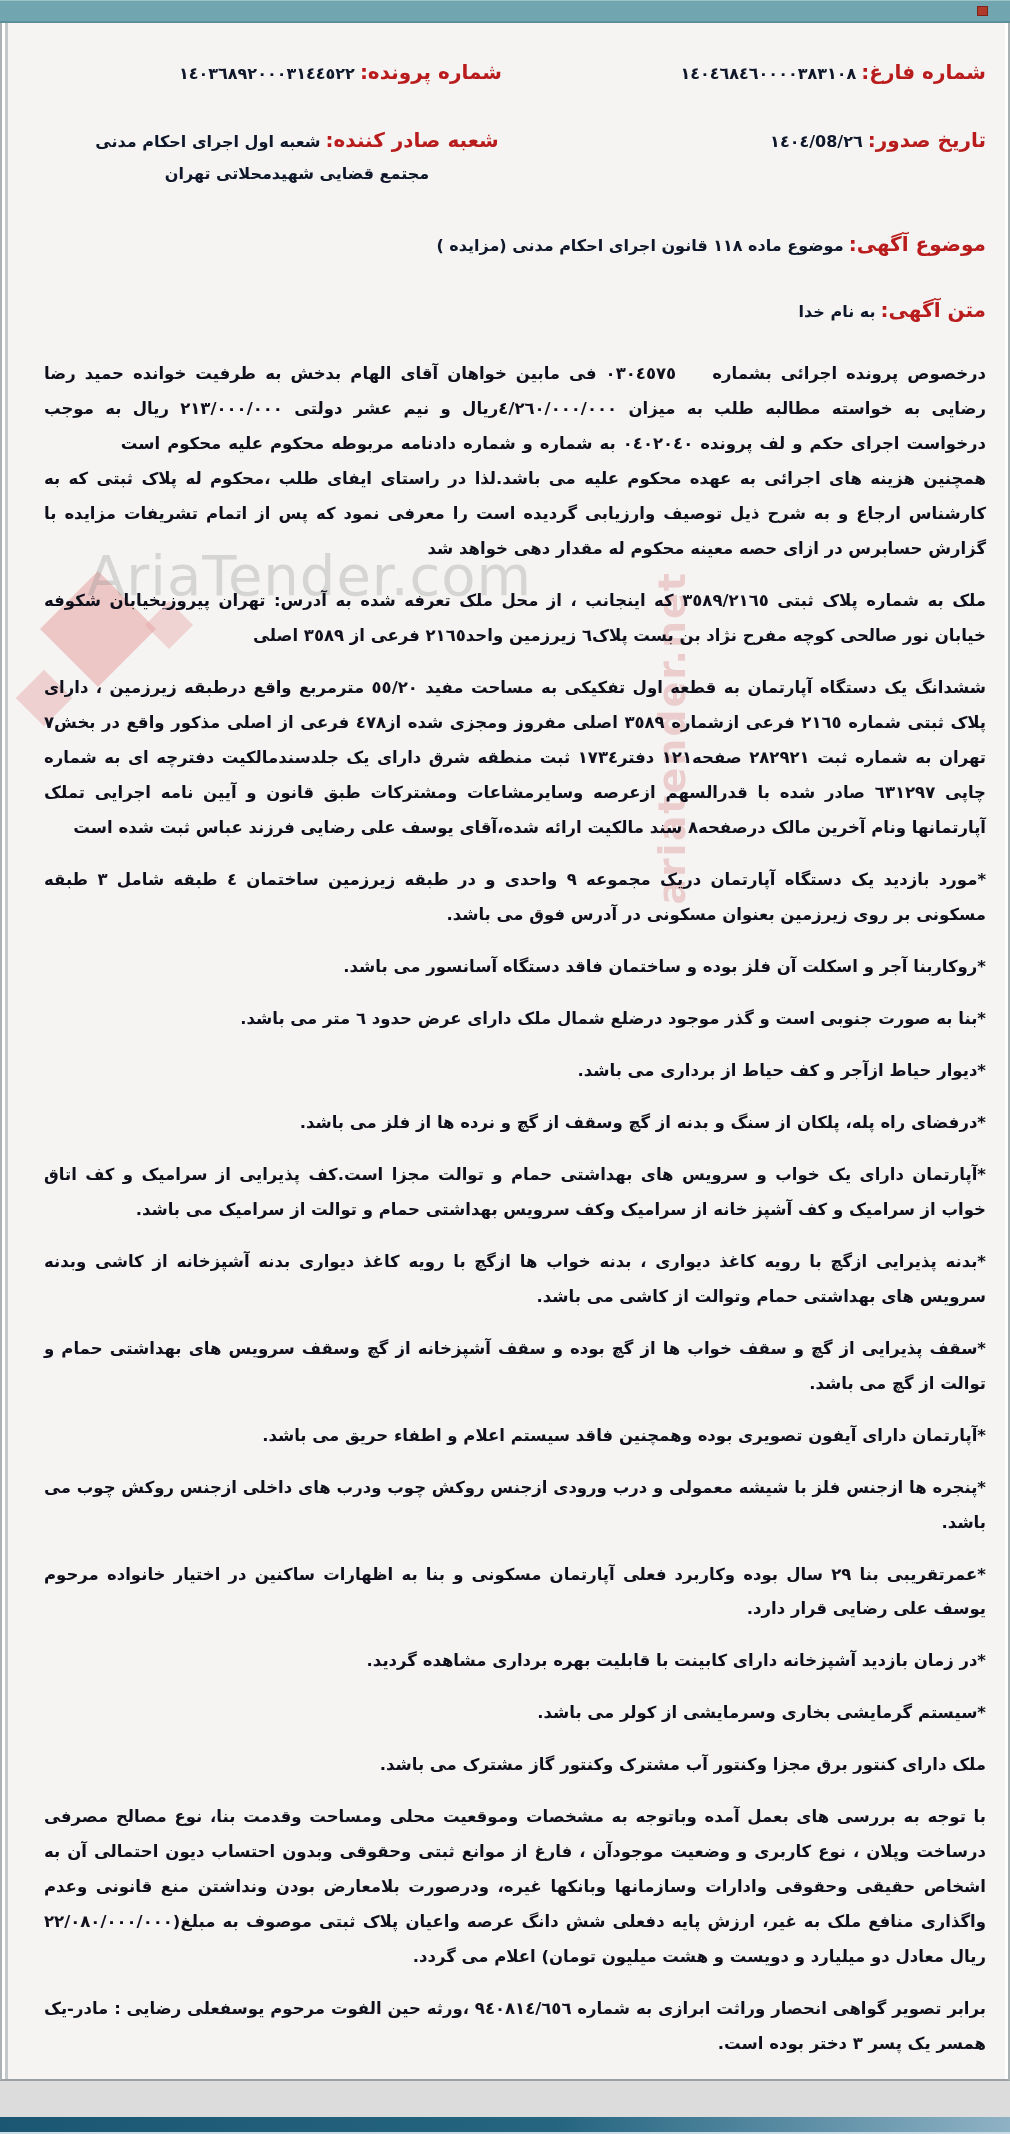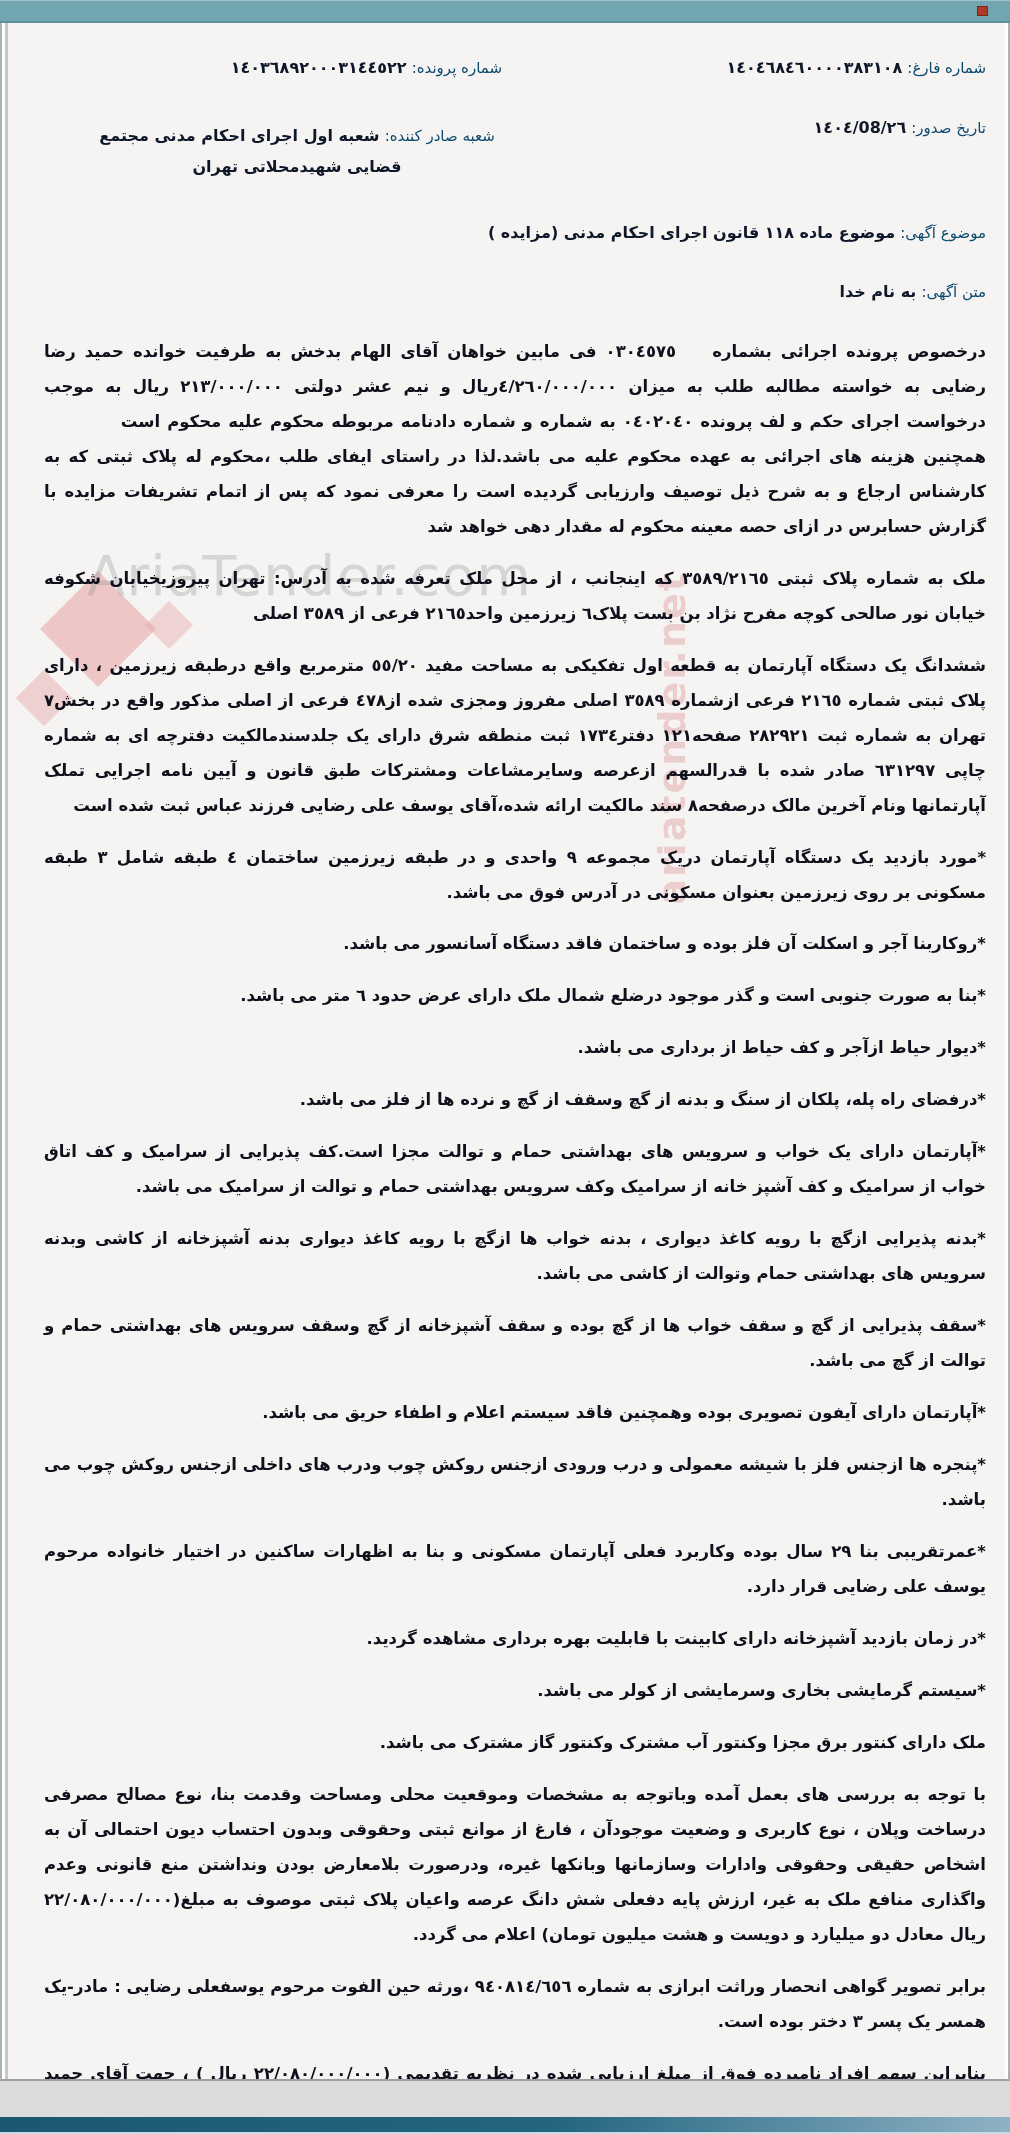--- a/index.html
+++ b/index.html
@@ -50,24 +50,24 @@
     writing-mode:vertical-rl;transform:rotate(180deg);
     font-size:38px;font-weight:bold;color:#d98f8f;opacity:.38;
     direction:ltr;letter-spacing:2px;
   }
   
   .hdr-grid{
     display:grid;grid-template-columns:1fr 1fr;
     column-gap:14px;row-gap:30px;
     margin-bottom:36px;
   }
-  .lbl{color:#0c4a6e;font-weight:normal;font-size:15px;}
+  .lbl{color:#b91c1c;font-weight:bold;font-size:20px;}
   .val{color:#0f172a;font-weight:bold;font-size:16px;}
   .cell{line-height:1.9;}
-  .cell-branch{text-align:center;padding-left:60px;margin-top:8px;}
+  .cell-branch{text-align:center;padding-left:60px;}
   .meta-row{margin-bottom:28px;line-height:1.9;}
   
   .body-paragraphs p{
     margin:0 0 17px 12px;
     font-size:16.5px;font-weight:bold;color:#10101c;
     line-height:2.12;
     text-align:justify;
   }
   
   .bottom-strip{height:36px;background:#dcdcdc;}

